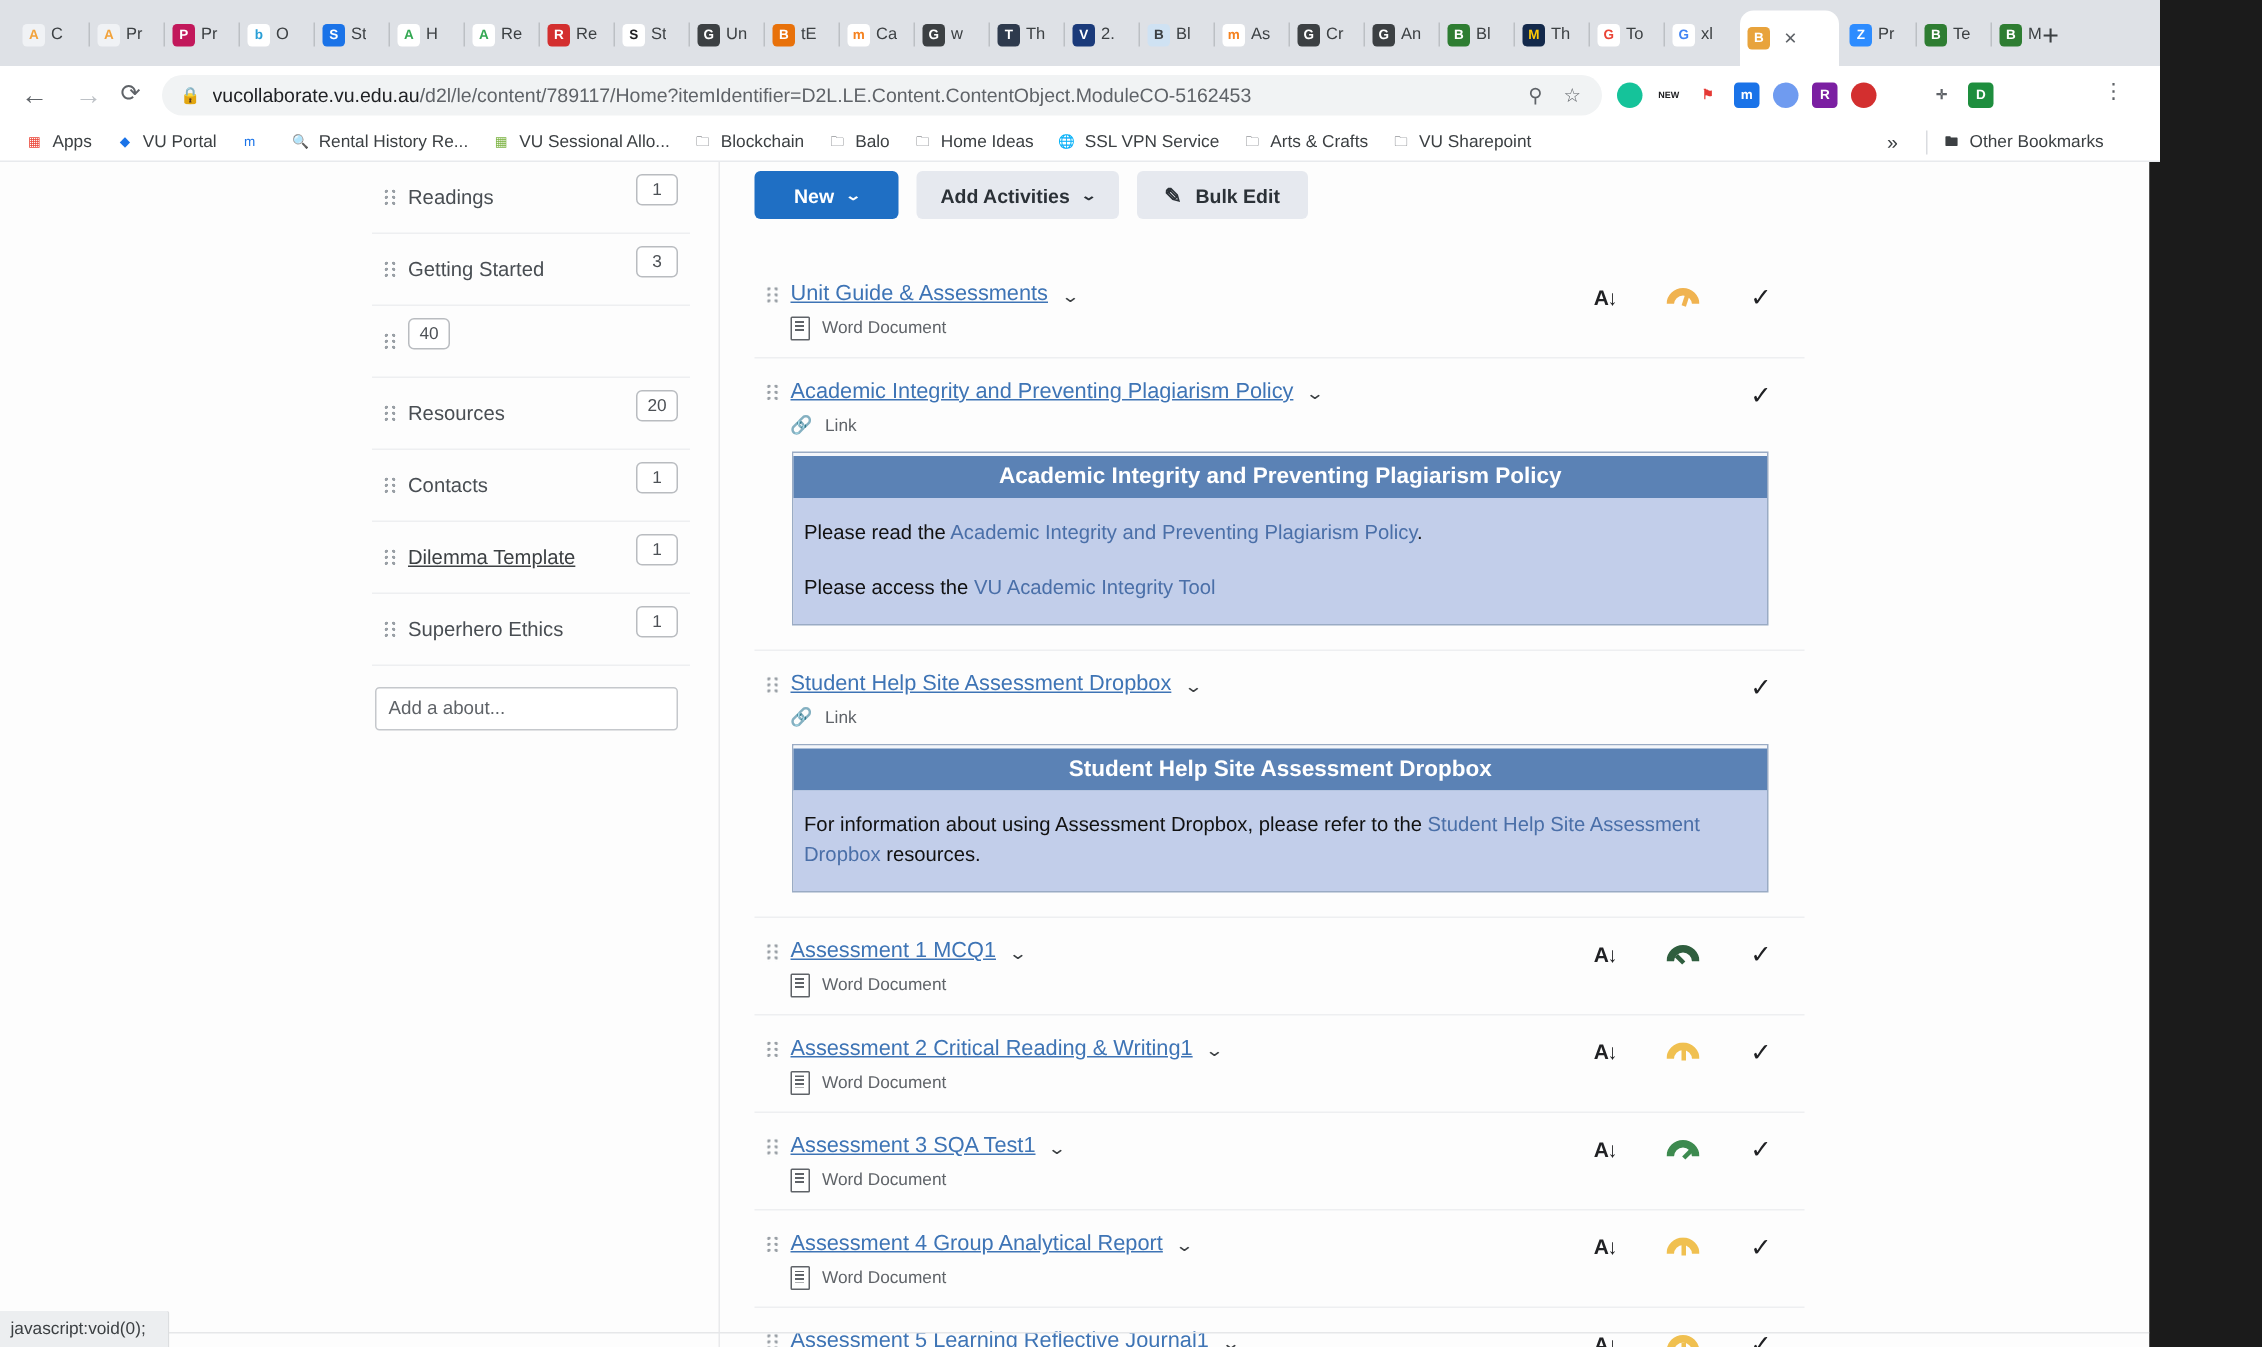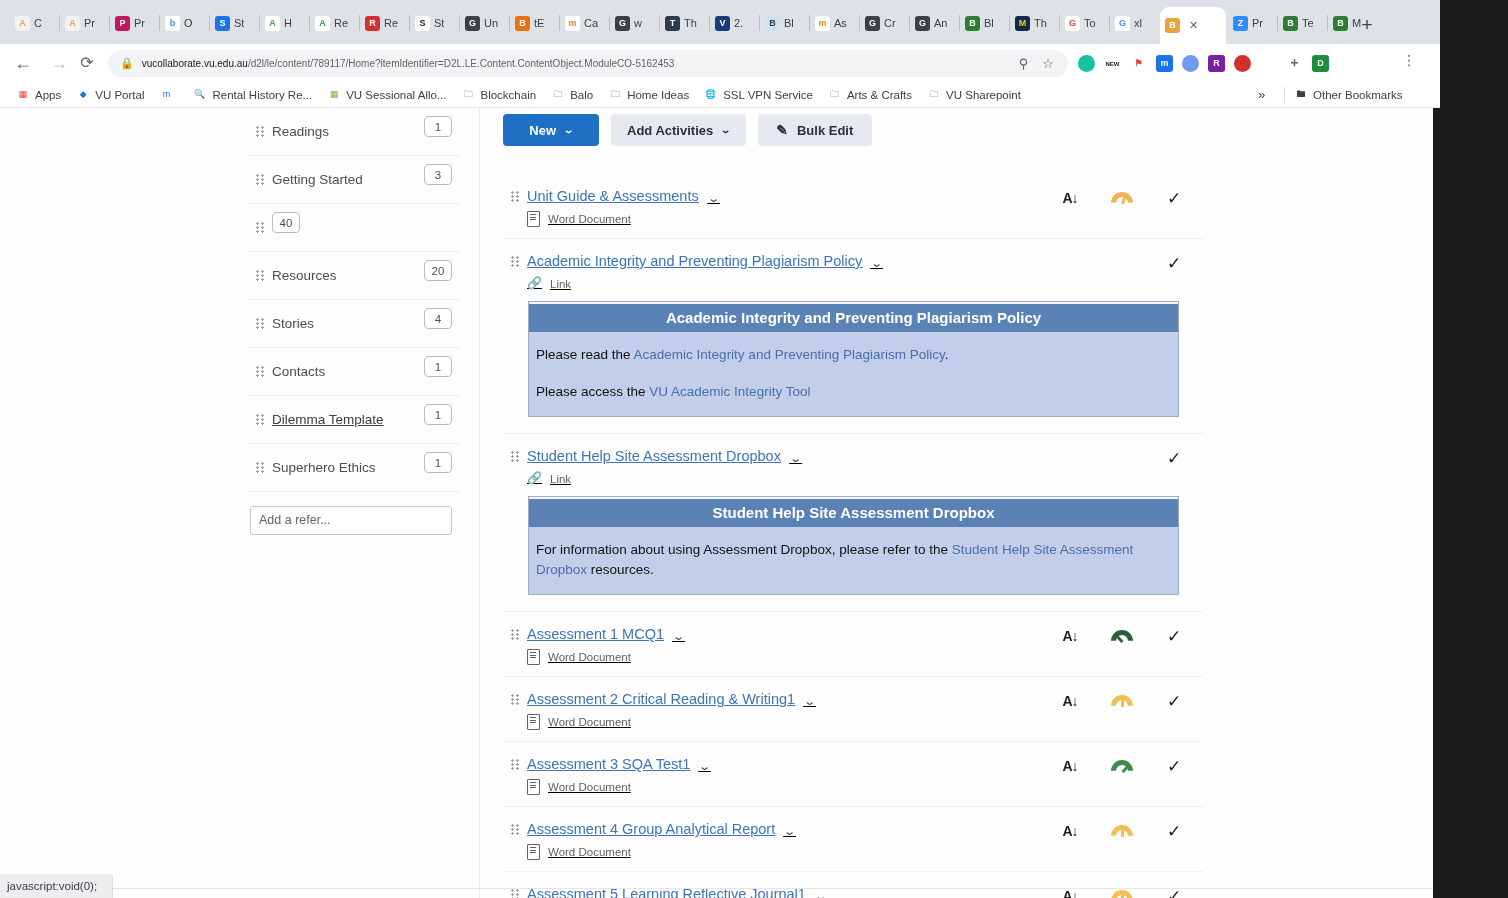--- a/index.html
+++ b/index.html
@@ -64,21 +64,21 @@
   .navbtn.back { left:10px; font-size:18px; }
   .navbtn.fwd  { left:46px; color:#bdc1c6; font-size:18px; }
   .navbtn.reload { left:74px; font-size:16px; }
 
   .omnibox {
     position:absolute; left:108px; top:50px; width:960px; height:27px;
     background:#f1f3f4; border-radius:14px;
     display:flex; align-items:center; padding:0 8px;
   }
   .omnibox .lockglyph { font-size:11px; color:#5f6368; margin:0 8px 0 4px; }
-  .urltext { font-size:10px; color:#202124; white-space:nowrap; overflow:hidden; }
+  .urltext { font-size:13px; color:#202124; white-space:nowrap; overflow:hidden; }
   .urltext .dim { color:#5f6368; }
   .omni-right { margin-left:auto; display:flex; align-items:center; gap:14px; padding-right:6px; }
   .omni-right span { font-size:13px; color:#5f6368; }
 
   .extbar { position:absolute; left:1078px; top:50px; height:27px; display:flex; align-items:center; gap:9px; }
   .ext {
     width:17px; height:17px; border-radius:3px;
     display:flex; align-items:center; justify-content:center;
     font-size:9px; font-weight:bold; color:#fff; position:relative; line-height:1;
   }
@@ -154,21 +154,21 @@
   .btn.primary { background:#1f6fc4; color:#fff; min-width:96px; }
   .btn.sec { background:#e6e9ef; color:#2b3137; min-width:126px; }
   .btn.sec.bulk { min-width:114px; }
   .caret { font-size:9px; line-height:1; transform:scaleX(1.5); display:inline-block; }
   .pencil { font-size:14px; }
 
   .itemlist { margin-top:28px; }
   .item { position:relative; border-bottom:1px solid #eeeff1; padding:12px 0 12px 0; }
   .item-head { display:flex; align-items:flex-start; }
   .item-grip { width:24px; flex:0 0 24px; padding-top:5px; display:flex; justify-content:center; }
-  .item-main { flex:1 1 auto; min-width:0;text-decoration:underline; }
+  .item-main { flex:1 1 auto; min-width:0; }
   .title-line { display:flex; align-items:center; gap:10px; }
   .item-title { font-size:14.5px; color:#3e74b5; line-height:20px; white-space:nowrap; }
   .item-caret { font-size:11px; color:#3c4043; transform:scaleX(1.4); line-height:1; padding-top:5px; }
   .sub-line { display:flex; align-items:center; gap:8px; margin-top:5px; }
   .doc-ico { width:13px; height:15px; flex:0 0 13px; position:relative; }
   .doc-ico::before {
     content:""; position:absolute; left:0; top:0; width:11px; height:14px;
     border:1.3px solid #5f6368; border-radius:1px; background:#fff;
   }
   .doc-ico::after {
@@ -472,45 +472,38 @@
           <span class="grip">
             <i></i>
           </span>
           <span class="modlabel">Resources</span>
           <span class="modcount">20</span>
         </div>
         <div class="modrow">
           <span class="grip">
             <i></i>
           </span>
-          <span class="modlabel">Stories</span>
-          <span class="modcount">4</span>
-        </div>
-        <div class="modrow">
-          <span class="grip">
-            <i></i>
-          </span>
           <span class="modlabel">Contacts</span>
           <span class="modcount">1</span>
         </div>
         <div class="modrow hovered">
           <span class="grip">
             <i></i>
           </span>
           <span class="modlabel">Dilemma Template</span>
           <span class="modcount">1</span>
         </div>
         <div class="modrow">
           <span class="grip">
             <i></i>
           </span>
           <span class="modlabel">Superhero Ethics</span>
           <span class="modcount">1</span>
         </div>
-        <div class="addmodule">Add a refer...</div>
+        <div class="addmodule">Add a about...</div>
       </div>
     <div class="sel-notch"></div>
 
     <div class="main">
 
       <div class="btnrow">
         <div class="btn primary">
           <span>New</span>
           <span class="caret">⌄</span>
         </div>

